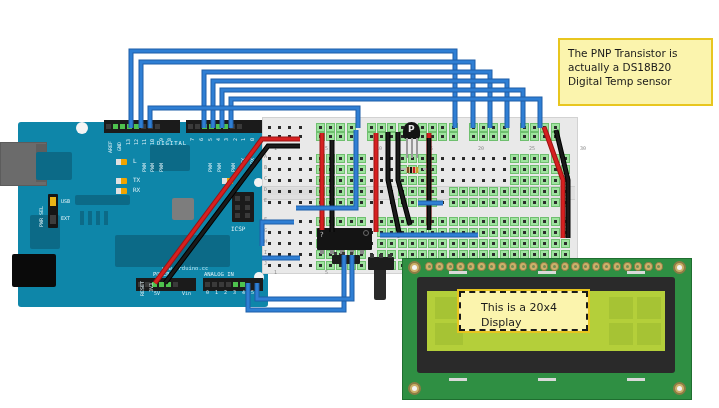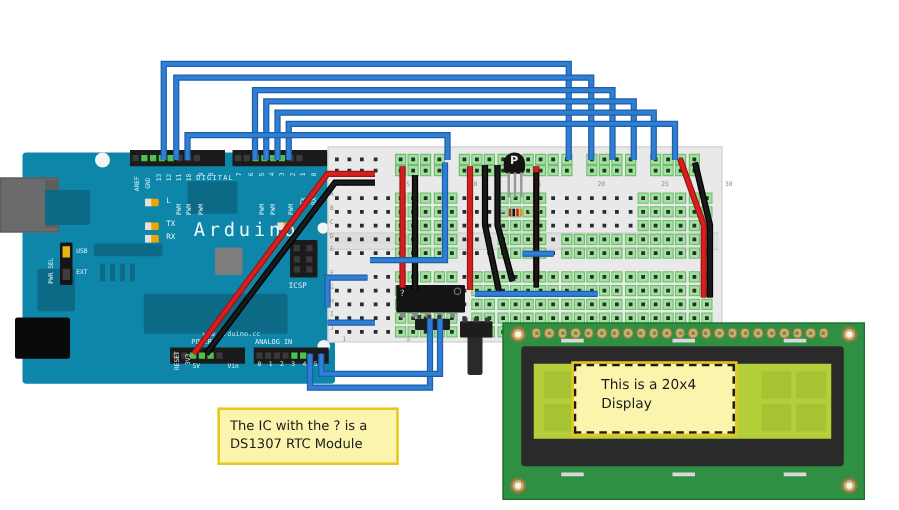--- a/index.html
+++ b/index.html
@@ -114,21 +114,20 @@
   <span class="abs tinytxt" style="left:61px;top:215px;">EXT</span>
 
   <div class="abs led" style="left:116px;top:159px;"></div>
   <span class="abs tinytxt" style="left:133px;top:158px;font-size:6px;">L</span>
   <div class="abs led" style="left:116px;top:178px;"></div>
   <span class="abs tinytxt" style="left:133px;top:177px;font-size:6px;">TX</span>
   <div class="abs led" style="left:116px;top:188px;"></div>
   <span class="abs tinytxt" style="left:133px;top:187px;font-size:6px;">RX</span>
   <div class="abs led" style="left:222px;top:178px;"></div>
 
-  <div class="abs ard-logo" style="left:155px;top:175px;">Arduino</div>
   <div class="abs ard-url" style="left:162px;top:265px;">www.arduino.cc</div>
 
   <div class="abs" style="left:232px;top:192px;width:22px;height:30px;background:#1b1b1b;border-radius:1px;">
     <div style="position:absolute;left:3px;top:4px;width:5px;height:5px;background:#3a3a3a;"></div>
     <div style="position:absolute;left:13px;top:4px;width:5px;height:5px;background:#3a3a3a;"></div>
     <div style="position:absolute;left:3px;top:13px;width:5px;height:5px;background:#3a3a3a;"></div>
     <div style="position:absolute;left:13px;top:13px;width:5px;height:5px;background:#3a3a3a;"></div>
     <div style="position:absolute;left:3px;top:21px;width:5px;height:5px;background:#3a3a3a;"></div>
     <div style="position:absolute;left:13px;top:21px;width:5px;height:5px;background:#3a3a3a;"></div>
   </div>
@@ -1523,23 +1522,24 @@
         <div class="cellrow" style="left:8px;top:6px;width:28px;height:22px;"></div>
         <div class="cellrow" style="left:8px;top:32px;width:28px;height:22px;"></div>
         <div class="cellrow" style="left:182px;top:6px;width:24px;height:22px;"></div>
         <div class="cellrow" style="left:182px;top:32px;width:24px;height:22px;"></div>
         <div class="cellrow" style="left:210px;top:6px;width:24px;height:22px;"></div>
         <div class="cellrow" style="left:210px;top:32px;width:24px;height:22px;"></div>
       </div>
     </div>
   </div>
 
-  <div class="abs note-dash" style="left:459px;top:291px;width:129px;height:56px;box-sizing:border-box;padding-left:20px;">
+  <div class="abs note-dash" style="left:459px;top:291px;width:129px;height:40px;box-sizing:border-box;padding-left:20px;">
     <div>This is a 20x4 Display</div>
   </div>
 
-
-  <div class="abs note" style="left:174px;top:326px;width:145px;height:46px;box-sizing:border-box;">
-    <div>The IC with the ? is a</div>
-    <div>DS1307 RTC Module</div>
-  </div>
+  <div class="abs note" style="left:558px;top:38px;width:155px;height:68px;box-sizing:border-box;">
+    <div>The PNP Transistor is</div>
+    <div>actually a DS18B20</div>
+    <div>Digital Temp sensor</div>
+  </div>
+
 
 </div>
 
 </body></html>

